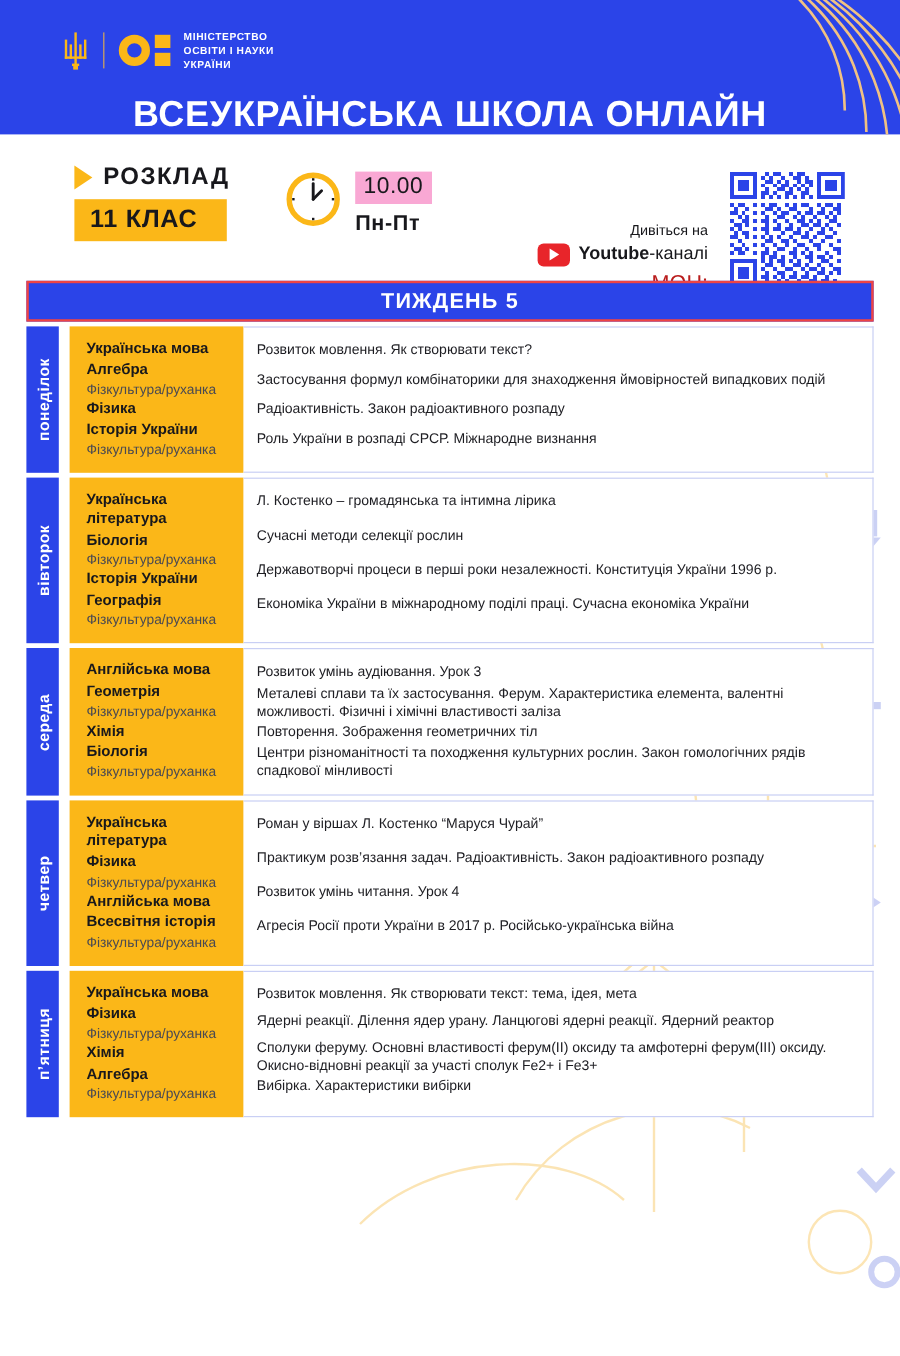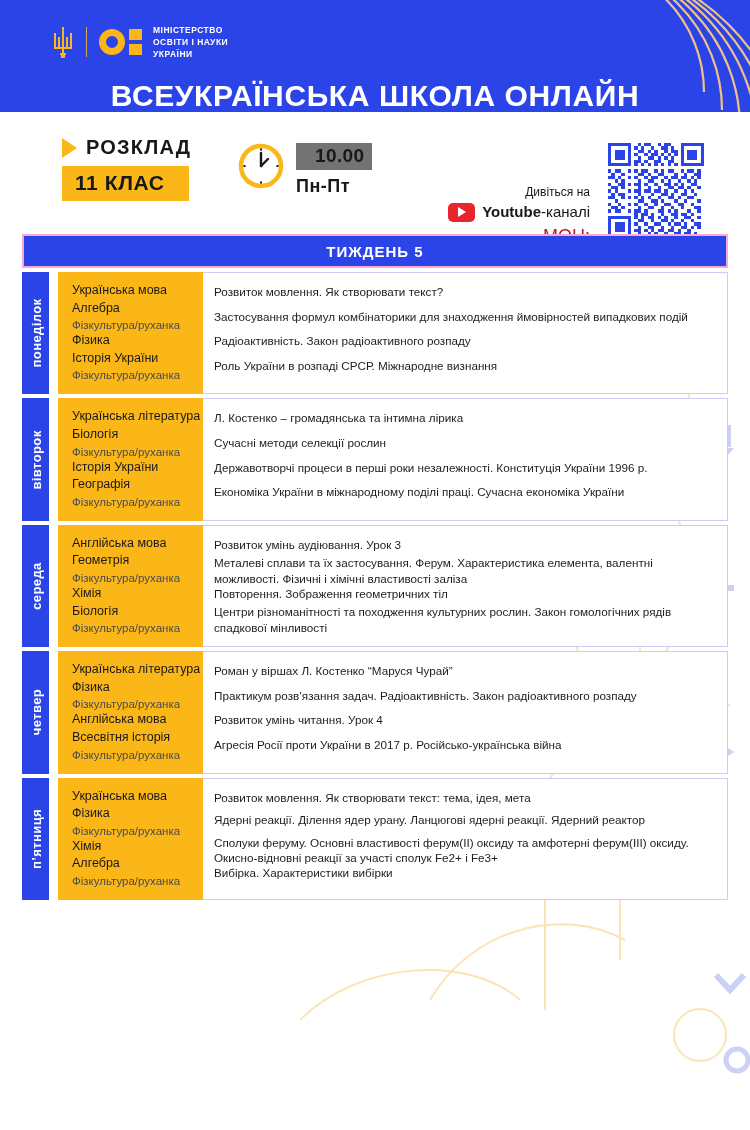--- a/index.html
+++ b/index.html
@@ -103,24 +103,24 @@
     letter-spacing: .6px;
   }
   
   .clock-block {
     position: absolute; left: 237px; top: 30px;
     display: flex; align-items: flex-start; gap: 11px;
   }
   .clock { width: 48px; height: 48px; }
   .time-col { padding-top: 1px; }
   .time-badge {
-    background: #737373;
+    background: #f9a8d4;
     display: inline-block;
-    padding: 2px 7px 3px 19px;
-    font-size: 19px; font-weight: bold; color: #18181c;
+    padding: 2px 7px 3px 7px;
+    font-size: 19px; font-weight: normal; color: #18181c;
     letter-spacing: .4px;
   }
   .days-label {
     margin-top: 6px;
     font-size: 18px; font-weight: bold; color: #18181c;
     letter-spacing: .5px;
   }
   
   .yt-block {
     position: absolute; left: 420px; top: 28px;
@@ -164,23 +164,23 @@
 
   
   .sched {
     position: relative;
     margin: 0 22px;
     z-index: 2;
   }
   .week-banner {
     height: 34px;
     background: #2b44e8;
-    border: 2px solid #f9a8d4;
+    border: 2px solid #ef4444;
     color: #ffffff;
-    font-size: 15px; font-weight: bold;
+    font-size: 18px; font-weight: bold;
     letter-spacing: 1px;
     display: flex; align-items: center; justify-content: center;
   }
 
   .day-row {
     display: flex;
     align-items: stretch;
     margin-top: 4px;
   }
   .day-tab {
@@ -206,21 +206,21 @@
     background: #fbb718;
     padding: 11px 0 11px 14px;
     display: flex;
     flex-direction: column;
   }
   .subj-slot {
     flex: 1 1 0;
     display: flex; flex-direction: column; justify-content: flex-start;
   }
   .subj-name {
-    font-size: 12.5px; font-weight: normal; color: #18181c;
+    font-size: 12.5px; font-weight: bold; color: #18181c;
     line-height: 1.25;
   }
   .subj-sub {
     font-size: 11.5px; color: #4a4a52;
     line-height: 1.3;
     margin-top: 2px;
   }
   .lessons {
     flex: 1 1 auto;
     background: #ffffff;

